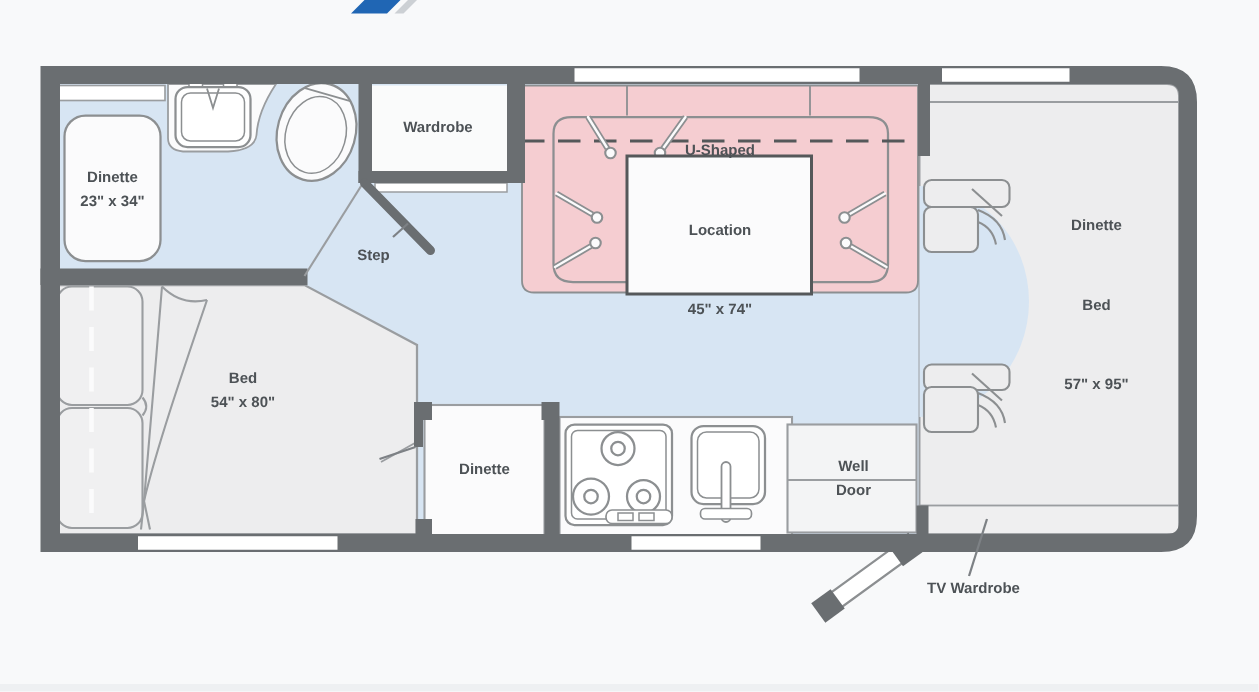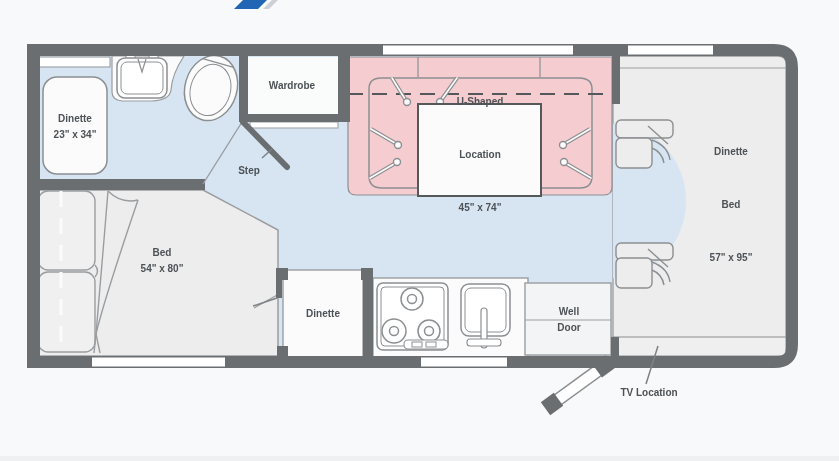--- a/index.html
+++ b/index.html
@@ -229,17 +229,17 @@
 <div class="lbl" style="left:323px;top:314px">
   <span>Dinette</span>
 </div>
 
 <div class="lbl" style="left:569px;top:320px">
   <span>Well</span>
   <span>Door</span>
 </div>
 
 <div class="lbl" style="left:649px;top:393px">
-  <span>TV Location</span>
+  <span>TV Wardrobe</span>
 </div>
 
 <div class="bottom-strip"></div>
 </div>
 
 </body></html>

